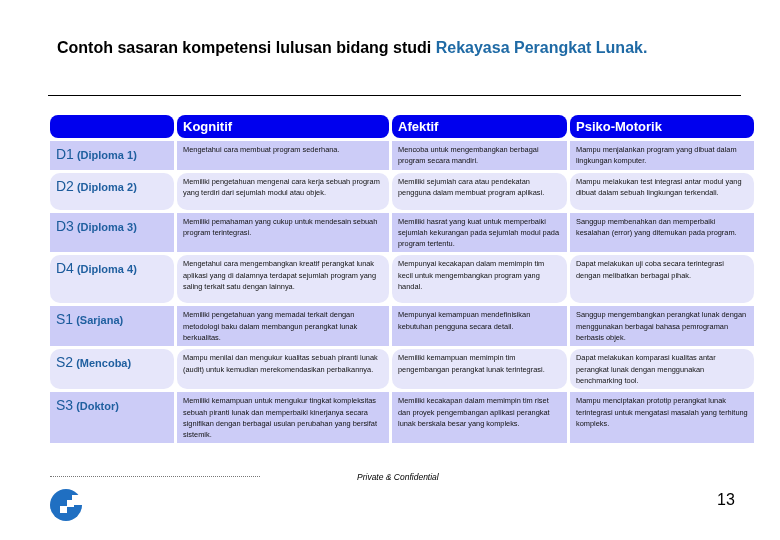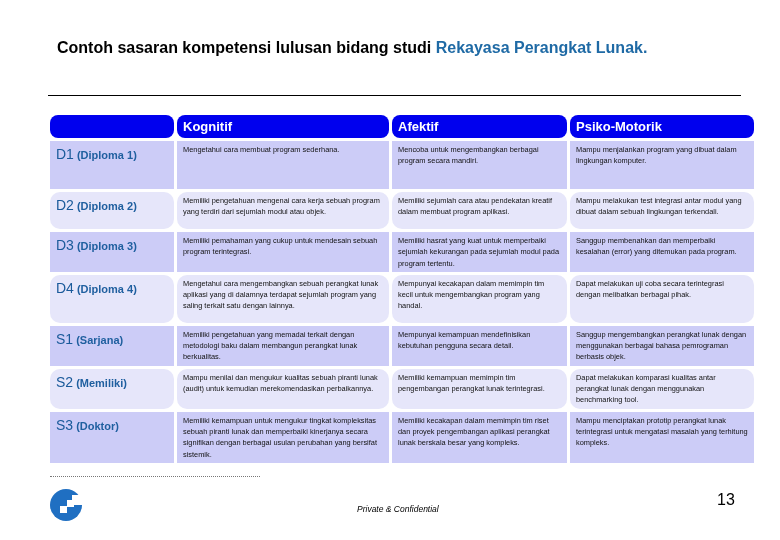--- a/index.html
+++ b/index.html
@@ -16,21 +16,21 @@
   tr.even td { background:#e6e6fa;border-radius:10px; }
   .dotline { position:absolute; left:50px; top:476px; width:210px; border-top:1px dotted #777; }
   .logo { position:absolute; left:50px; top:489px; display:flex; align-items:center; }
   .logo .mark { width:32px; height:32px; border-radius:50%; background:#1f6fc2; position:relative; margin-right:4px; }
   .logo .mark .sq1 { position:absolute; left:17px; top:11px; width:7px; height:7px; background:#fff; }
   .logo .mark .sq2 { position:absolute; left:10px; top:17px; width:7px; height:7px; background:#fff; }
   .logo .mark .cut { position:absolute; right:-2px; top:6px; width:12px; height:10px; background:#fff; }
   .logo .wordmark { display:flex; flex-direction:column; }
   .logo .name { font-family:"DejaVu Sans", sans-serif; font-weight:bold; font-size:24px; letter-spacing:0.5px; color:#000; line-height:24px; }
   .logo .sub { font-size:3px; color:#333; letter-spacing:0.3px; line-height:4px; }
-  .footer-text { position:absolute; left:357px; top:504px; font-size:8.5px; font-style:italic; color:#000; }
+  .footer-text { position:absolute; left:357px; top:472px; font-size:8.5px; font-style:italic; color:#000; }
   .page-num { position:absolute; left:717px; top:491px; font-size:16px; color:#000; }
 </style>
 </head>
 <body>
 
 <div class="title">
   <span>Contoh sasaran kompetensi lulusan bidang studi </span><span class="accent">Rekayasa Perangkat Lunak.</span>
 </div>
 <div class="rule"></div>
 
@@ -43,52 +43,52 @@
   </colgroup>
   <thead>
     <tr>
       <th></th>
       <th>Kognitif</th>
       <th>Afektif</th>
       <th>Psiko-Motorik</th>
     </tr>
   </thead>
   <tbody>
-    <tr class="odd" style="height:48px">
+    <tr class="odd" style="height:28px">
       <td class="level"><span class="code">D1</span><span>(Diploma 1)</span></td>
       <td>Mengetahui cara membuat program sederhana.</td>
       <td>Mencoba untuk mengembangkan berbagai program secara mandiri.</td>
       <td>Mampu menjalankan program yang dibuat dalam lingkungan komputer.</td>
     </tr>
     <tr class="even" style="height:37px">
       <td class="level"><span class="code">D2</span><span>(Diploma 2)</span></td>
       <td>Memiliki pengetahuan mengenai cara kerja sebuah program yang terdiri dari sejumlah modul atau objek.</td>
-      <td>Memiliki sejumlah cara atau pendekatan kreatif dalam membuat program aplikasi.</td>
+      <td>Memiliki sejumlah cara atau pendekatan pengguna dalam membuat program aplikasi.</td>
       <td>Mampu melakukan test integrasi antar modul yang dibuat dalam sebuah lingkungan terkendali.</td>
     </tr>
     <tr class="odd" style="height:31px">
       <td class="level"><span class="code">D3</span><span>(Diploma 3)</span></td>
       <td>Memiliki pemahaman yang cukup untuk mendesain sebuah program terintegrasi.</td>
       <td>Memiliki hasrat yang kuat untuk memperbaiki sejumlah kekurangan pada sejumlah modul pada program tertentu.</td>
       <td>Sanggup membenahkan dan memperbaiki kesalahan (error) yang ditemukan pada program.</td>
     </tr>
     <tr class="even" style="height:48px">
       <td class="level"><span class="code">D4</span><span>(Diploma 4)</span></td>
-      <td>Mengetahui cara mengembangkan sebuah perangkat lunak aplikasi yang di dalamnya terdapat sejumlah program yang saling terkait satu dengan lainnya.</td>
+      <td>Mengetahui cara mengembangkan kreatif perangkat lunak aplikasi yang di dalamnya terdapat sejumlah program yang saling terkait satu dengan lainnya.</td>
       <td>Mempunyai kecakapan dalam memimpin tim kecil untuk mengembangkan program yang handal.</td>
       <td>Dapat melakukan uji coba secara terintegrasi dengan melibatkan berbagai pihak.</td>
     </tr>
     <tr class="odd" style="height:39px">
       <td class="level"><span class="code">S1</span><span>(Sarjana)</span></td>
       <td>Memiliki pengetahuan yang memadai terkait dengan metodologi baku dalam membangun perangkat lunak berkualitas.</td>
       <td>Mempunyai kemampuan mendefinisikan kebutuhan pengguna secara detail.</td>
       <td>Sanggup mengembangkan perangkat lunak dengan menggunakan berbagai bahasa pemrograman berbasis objek.</td>
     </tr>
     <tr class="even" style="height:39px">
-      <td class="level"><span class="code">S2</span><span>(Memiliki)</span></td>
+      <td class="level"><span class="code">S2</span><span>(Mencoba)</span></td>
       <td>Mampu menilai dan mengukur kualitas sebuah piranti lunak (audit) untuk kemudian merekomendasikan perbaikannya.</td>
       <td>Memiliki kemampuan memimpin tim pengembangan perangkat lunak terintegrasi.</td>
       <td>Dapat melakukan komparasi kualitas antar perangkat lunak dengan menggunakan benchmarking tool.</td>
     </tr>
     <tr class="odd" style="height:39px">
       <td class="level"><span class="code">S3</span><span>(Doktor)</span></td>
       <td>Memiliki kemampuan untuk mengukur tingkat kompleksitas sebuah piranti lunak dan memperbaiki kinerjanya secara signifikan dengan berbagai usulan perubahan yang bersifat sistemik.</td>
       <td>Memiliki kecakapan dalam memimpin tim riset dan proyek pengembangan aplikasi perangkat lunak berskala besar yang kompleks.</td>
       <td>Mampu menciptakan prototip perangkat lunak terintegrasi untuk mengatasi masalah yang terhitung kompleks.</td>
     </tr>

